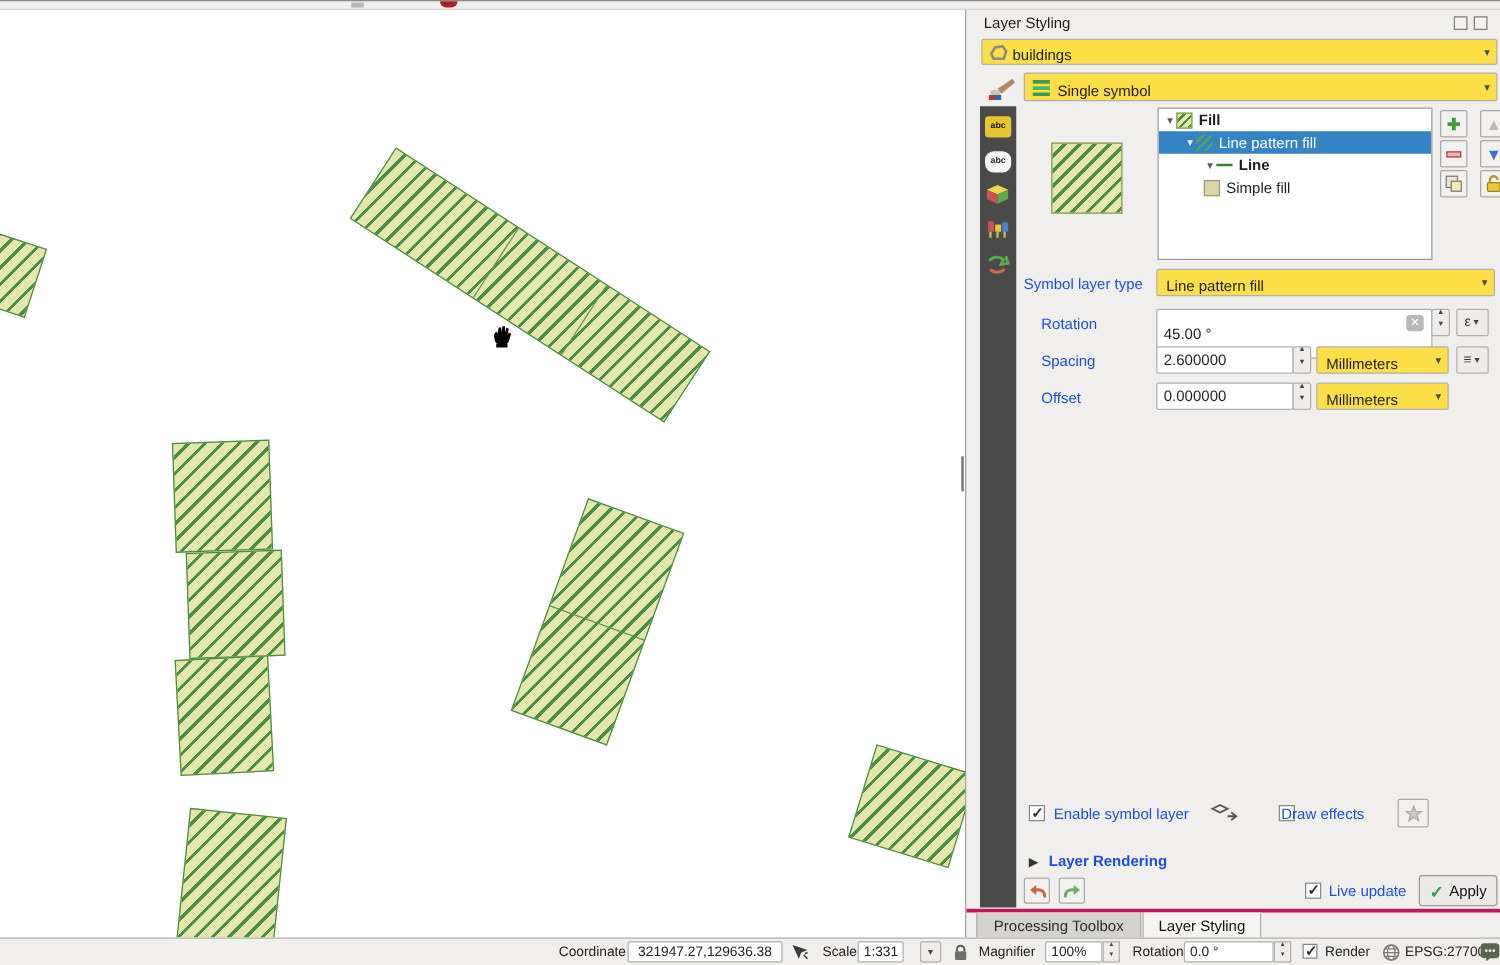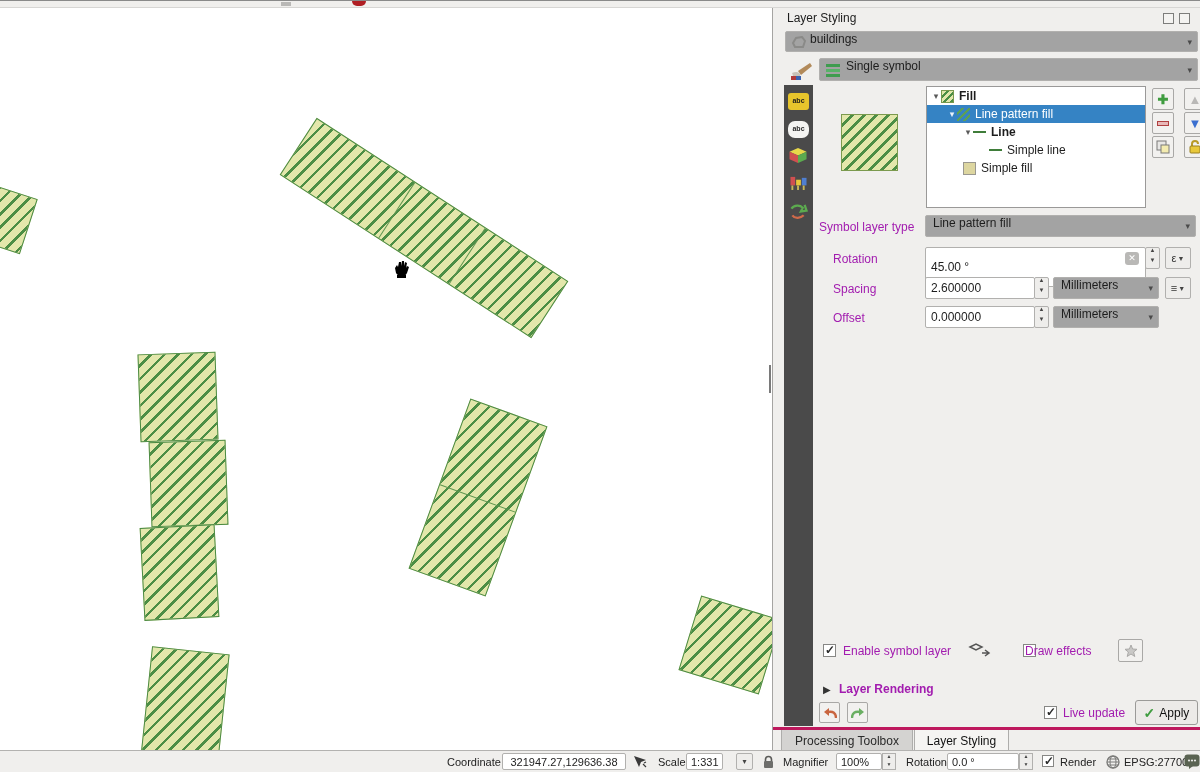--- a/index.html
+++ b/index.html
@@ -22,30 +22,30 @@
   .divider-v { position:absolute; top:0; bottom:0; width:1px; background:#5d954f; }
   .divider-h { position:absolute; left:0; right:0; height:1px; background:#5d954f; }
   #splitter-nub { position:absolute; left:769px; top:365px; width:2px; height:28px; background:#7a7a7a; }
 
   
   #panel { position:absolute; left:772px; top:8px; width:428px; height:742px;
     background:#f0efed; border-left:1px solid #a5a4a2; overflow:hidden; }
   .panel-title { position:absolute; left:14px; top:3px; font-size:12px; color:#1d1d1d; }
   .win-icon { position:absolute; top:5px; width:11px; height:11px;
     border:1px solid #7d7d7b; background:#f4f3f1; }
-  .combo { position:absolute; background:#a3a3a3; border:1px solid #b1b0ae;
-    border-radius:2px; font-size:12px; color:#1d1d1d; display:flex; align-items:flex-start; }
+  .combo { position:absolute; background:#fde047; border:1px solid #b1b0ae;
+    border-radius:2px; font-size:12px; color:#1d1d1d; display:flex; align-items:flex-end; }
   .combo .caret { position:absolute; right:5px; top:50%; transform:translateY(-50%);
     font-size:9px; color:#4a4a4a; }
   .field { position:absolute; background:#ffffff; border:1px solid #b1b0ae;
     border-radius:2px; font-size:12px; color:#1d1d1d; display:flex; align-items:center; padding-left:5px; }
   .spinner { position:absolute; width:15px; background:#eeedeb; border:1px solid #b1b0ae;
     border-radius:2px; display:flex; flex-direction:column; }
   .spinner span { flex:1; font-size:6px; line-height:5px; text-align:center; color:#444; }
-  .label12 { position:absolute; font-size:12px; color:#a21caf; }
+  .label12 { position:absolute; font-size:12px; color:#1d4ed8; }
   .bold { font-weight:bold; }
 
   #sidebar { position:absolute; left:11px; top:77px; width:29px; height:641px; background:#4a4a4a; }
   .side-icon { position:absolute; left:4px; width:21px; height:17px; }
   .tag { border-radius:3px; font-size:7px; font-weight:bold; text-align:center; line-height:15px; }
 
   #preview-swatch { position:absolute; left:68px; top:106px; width:57px; height:57px;
     background-color:#e3e7ab; border:1px solid #7b9a4e;
     background-image:repeating-linear-gradient(135deg, transparent 0 6px, #4c8e45 6px 8.5px); }
 
@@ -212,24 +212,20 @@
       <div class="tree-row selected" style="padding-left:20px;">
         <span class="exp">▾</span>
         <span class="mini mini-lines"></span>
         <span>Line pattern fill</span>
       </div>
       <div class="tree-row" style="padding-left:36px;">
         <span class="exp">▾</span>
         <span class="mini mini-line"></span>
         <span class="bold">Line</span>
       </div>
-      <div class="tree-row" style="padding-left:62px;">
-        <span class="mini mini-line"></span>
-        <span>Simple line</span>
-      </div>
       <div class="tree-row" style="padding-left:36px;">
         <span class="mini mini-sfill"></span>
         <span>Simple fill</span>
       </div>
     </div>
 
     <div class="sq-btn" style="left:379px; top:80px; color:#3f9c3f; font-weight:bold;">✚</div>
     <div class="sq-btn" style="left:379px; top:104px;">
       <span style="display:block; width:12px; height:5px; border:1px solid #b04040; background:#e8b8b8;"></span>
     </div>

